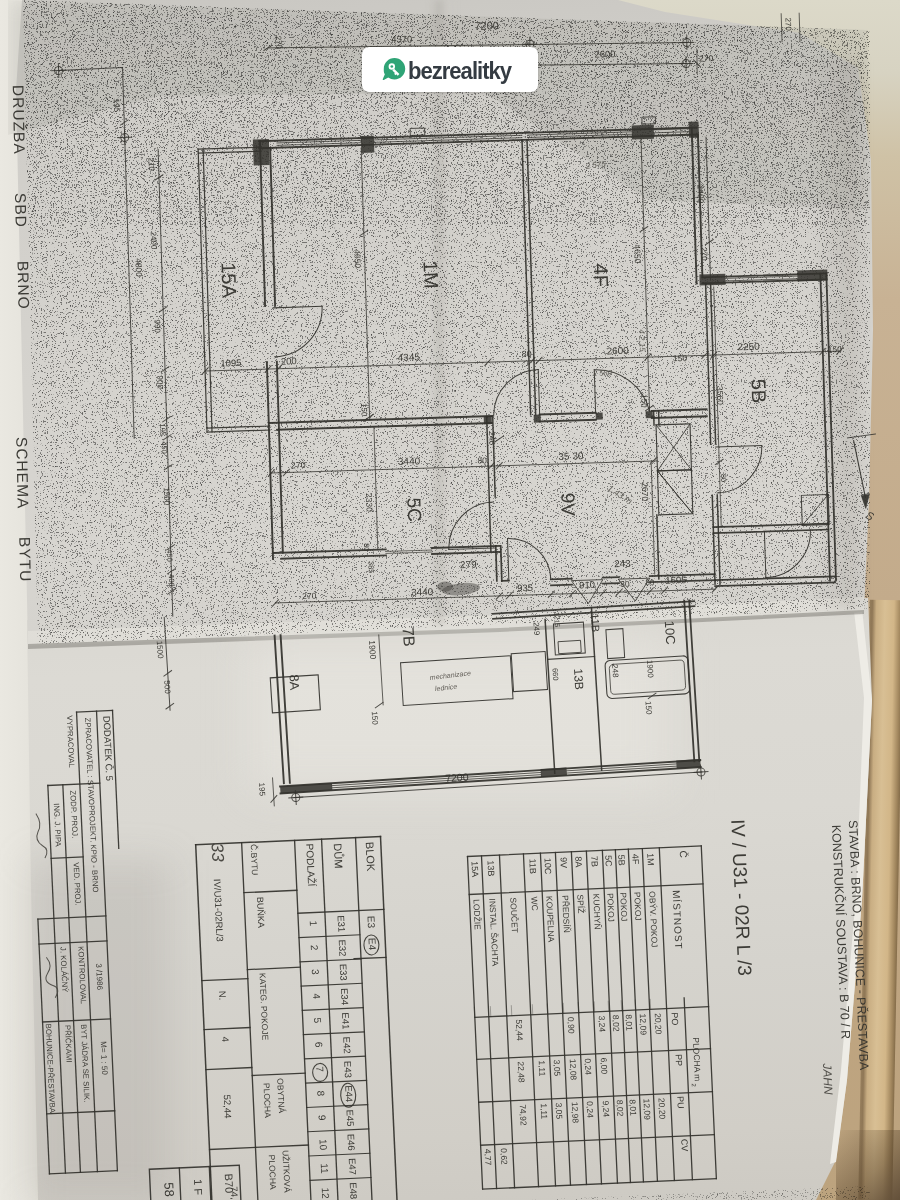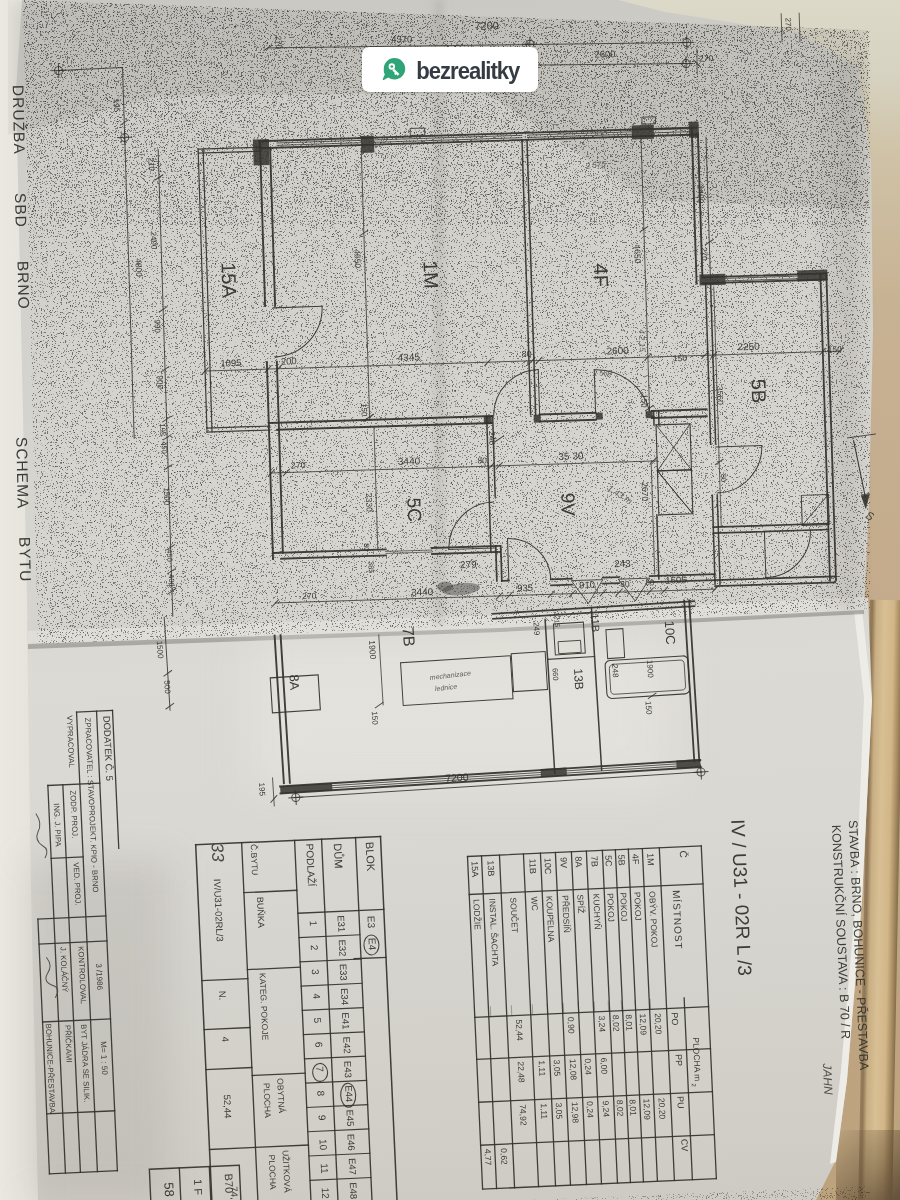--- a/index.html
+++ b/index.html
@@ -1,17 +1,17 @@
 <!DOCTYPE html>
 <html><head>
 <meta charset="utf-8">
 <style>
   html,body{margin:0;padding:0;}
   #stage{position:relative;width:900px;height:1200px;overflow:hidden;
-    background:#d6d2c2;font-family:"Liberation Sans",sans-serif;text-align:center;}
+    background:#d6d2c2;font-family:"Liberation Sans",sans-serif;}
   .abs{position:absolute;}
 </style>
 </head>
 <body>
 <div id="stage">
 
 <div class="abs" style="left:0;top:0;width:900px;height:1200px;
   background:linear-gradient(180deg,#dcd9c9 0%,#d7d3c2 6%,#cfc2a6 13%,#c8b294 25%,#c3ab8b 50%,#bfa581 80%,#bca37e 100%);"></div>
 
 <div class="abs" style="left:864px;top:600px;width:34px;height:600px;transform:rotate(1.1deg);

